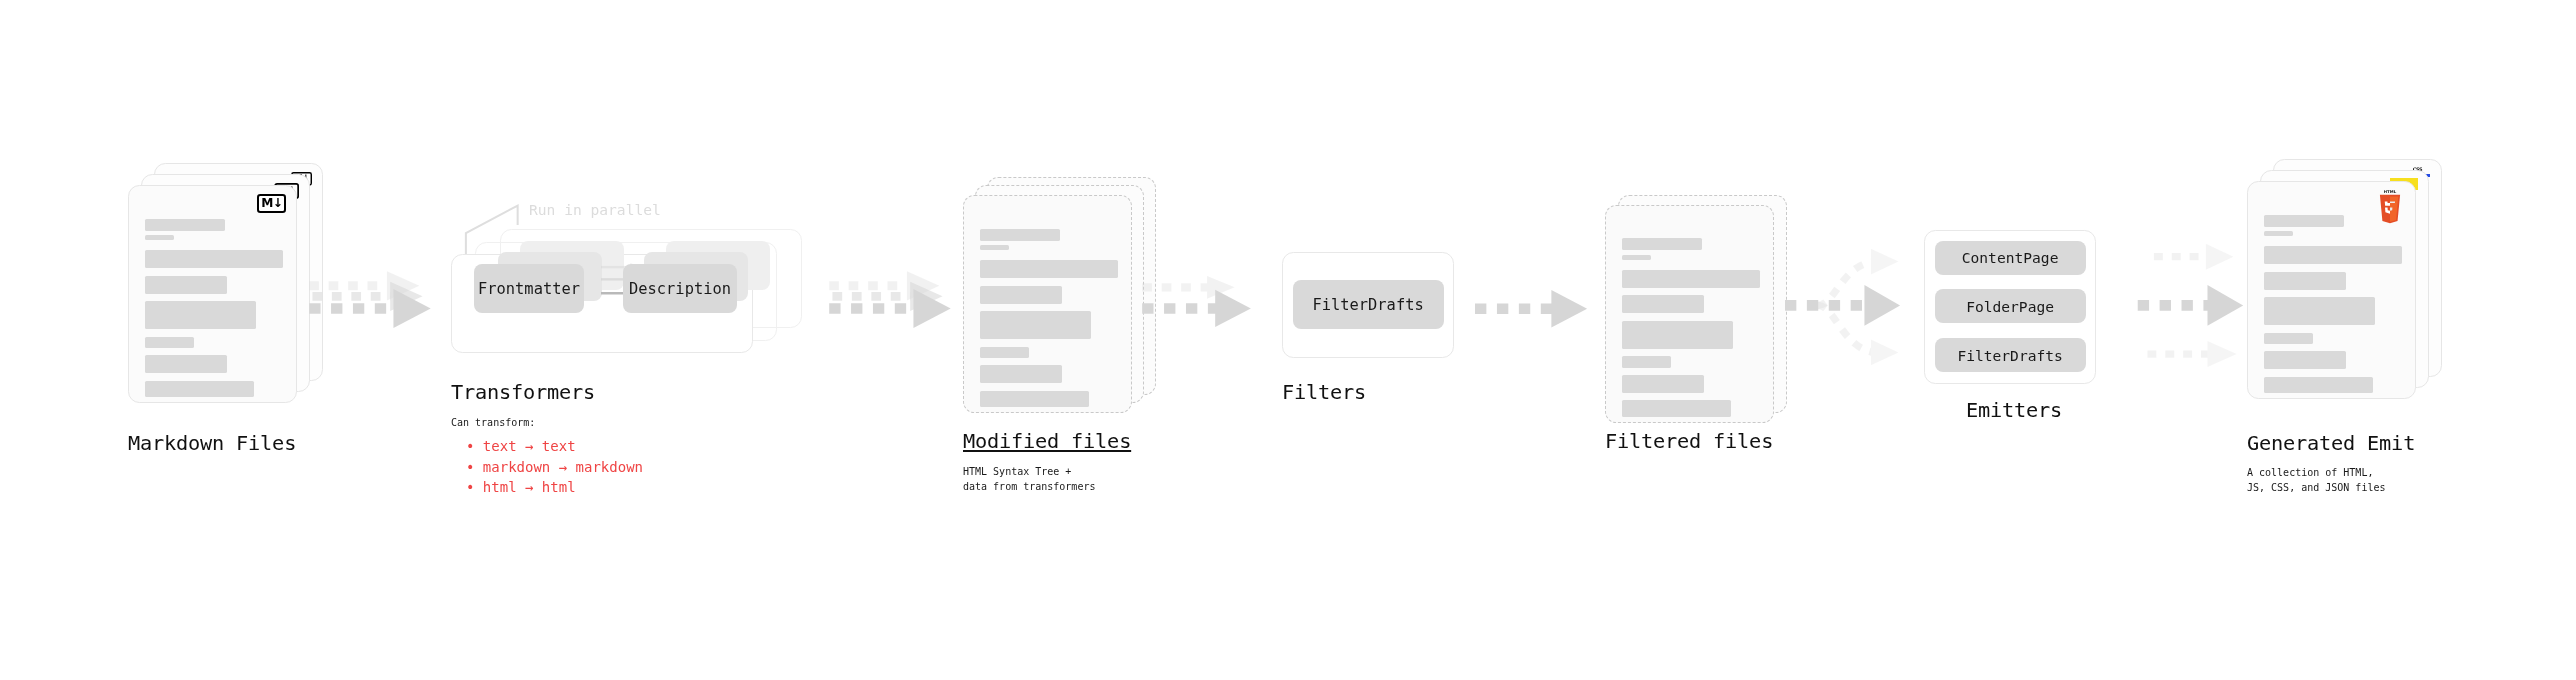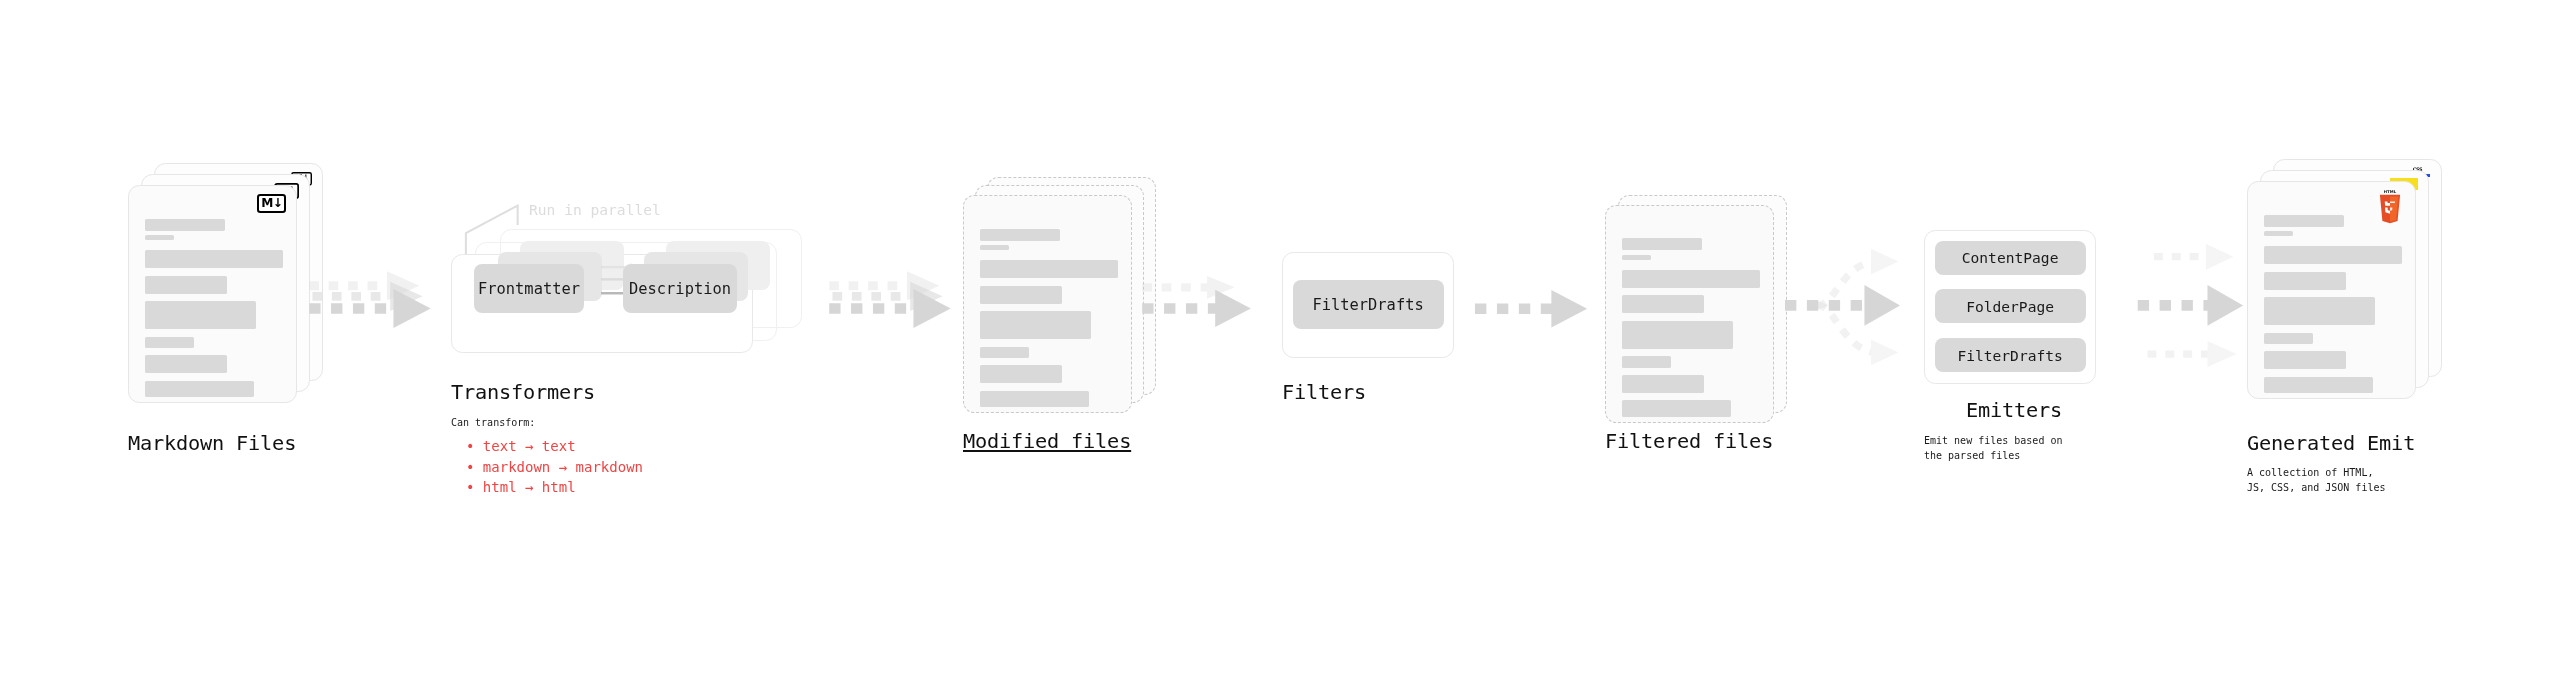--- a/index.html
+++ b/index.html
@@ -242,20 +242,22 @@
           <i class="s-a"></i>
           <i class="s-b"></i>
         <i class="s-c"></i>
           <i class="s-d"></i>
           <i class="s-e"></i>
           <i class="s-f"></i>
       </div>
     </div>
   </div>
   <div class="caption" style="left:963px; top:429px;text-decoration:underline;">Modified files</div>
+  <div class="subcaption" style="left:963px; top:465px;">HTML Syntax Tree +
+data from transformers</div>
 
   <svg style="left:1142px; top:276px;" width="122" height="73" viewBox="0 0 150 90">
     <g opacity="0.3">
       <line x1="0" y1="14" x2="86" y2="14" stroke="#d6d6d6" stroke-width="10" stroke-dasharray="12 12"></line>
       <polygon points="80,0 114,14 80,28" fill="#d6d6d6"></polygon>
     </g>
     <g>
       <line x1="0" y1="40" x2="96" y2="40" stroke="#d6d6d6" stroke-width="13" stroke-dasharray="14 13"></line>
       <polygon points="90,17 134,40 90,63" fill="#d6d6d6"></polygon>
     </g>
@@ -306,22 +308,20 @@
     </g>
   </svg>
 
   <div class="node" style="left:1924px; top:230px;">
     <div class="groupbox" style="left:0px; top:0px; width:172px; height:154px;"></div>
     <div class="chip" style="left:10.6px; top:10.6px; width:151px; height:34px; font-size:14.6px;">ContentPage</div>
     <div class="chip" style="left:10.6px; top:59px; width:151px; height:34px; font-size:14.6px;">FolderPage</div>
     <div class="chip" style="left:10.6px; top:108px; width:151px; height:34px; font-size:14.6px;">FilterDrafts</div>
   </div>
   <div class="caption" style="left:1924px; top:398px;margin-left:42px;">Emitters</div>
-  <div class="subcaption" style="left:1924px; top:434px;">Emit new files based on
-the parsed files</div>
 
   <svg style="left:2113px; top:234px;" width="163" height="146" viewBox="0 0 200 180">
     <g opacity="0.35">
       <line x1="50" y1="28" x2="118" y2="28" stroke="#dcdcdc" stroke-width="9" stroke-dasharray="11 11"></line>
       <polygon points="114,12 148,28 114,44" fill="#e4e4e4"></polygon>
     </g>
     <g>
       <line x1="30" y1="88" x2="122" y2="88" stroke="#d6d6d6" stroke-width="13" stroke-dasharray="14 13"></line>
       <polygon points="116,63 160,88 116,113" fill="#d6d6d6"></polygon>
     </g>

